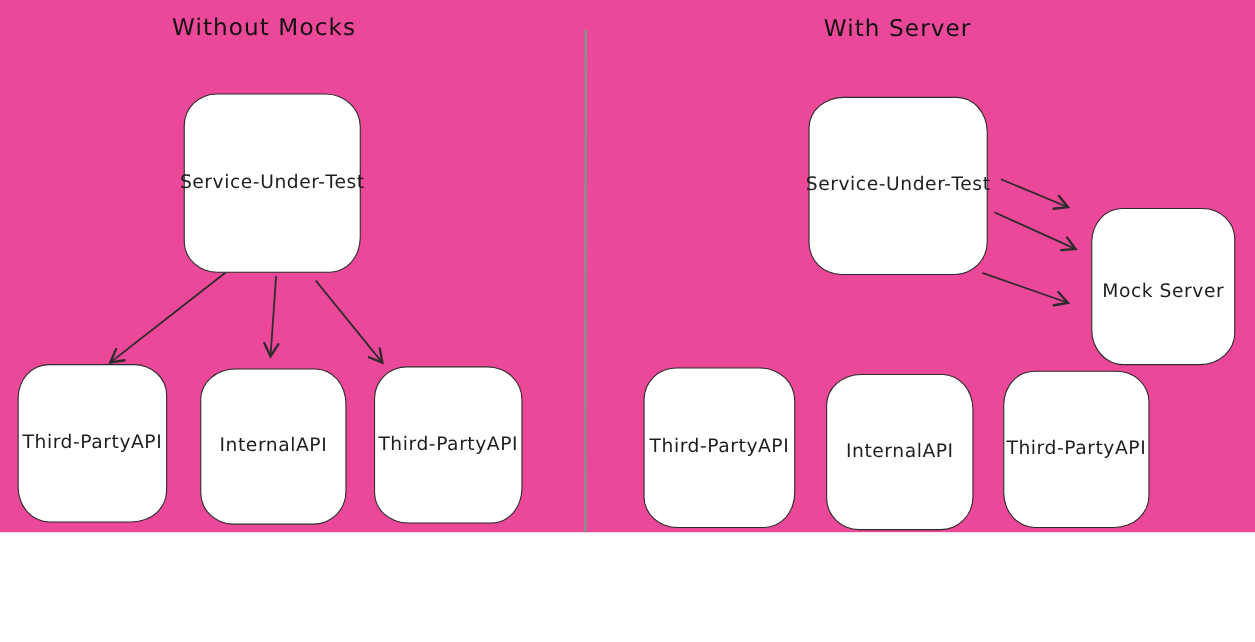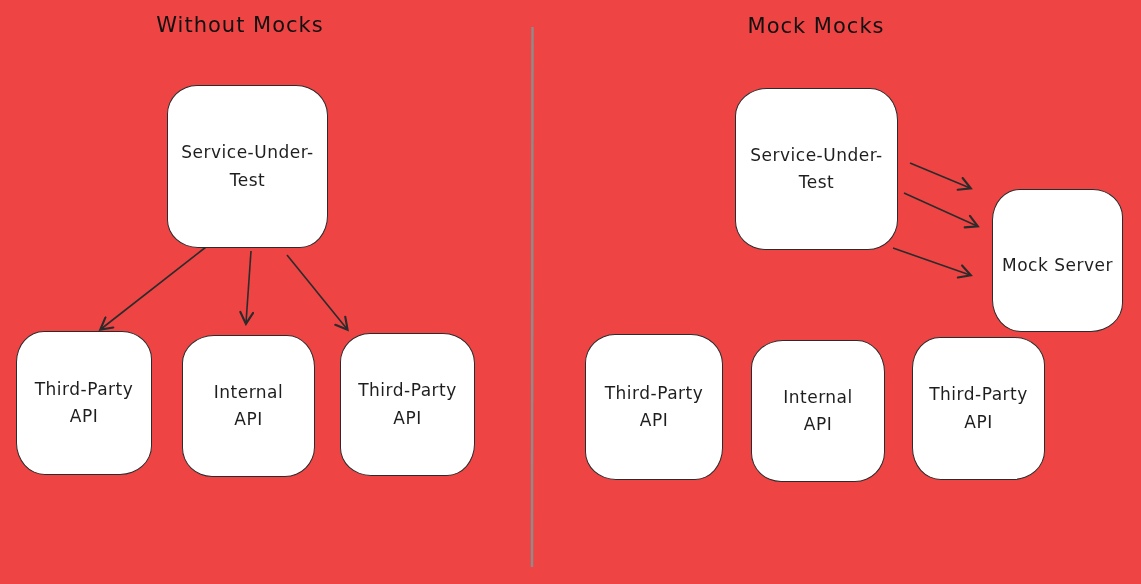--- a/index.html
+++ b/index.html
@@ -3,42 +3,42 @@
 <meta charset="utf-8">
 <style>
   html, body {
     margin: 0;
     padding: 0;
     background: #ffffff;
   }
   #canvas {
     position: relative;
     width: 1141px;
-    height: 584px;
-    background: #ef4444;
+    height: 484px;
+    background: #ec4899;
     font-family: "DejaVu Sans", sans-serif;
     color: #1e1e1e;
     overflow: hidden;
   }
   .panel-title {
     position: absolute;
     text-align: center;
     font-size: 21px;
     font-weight: 500;
     letter-spacing: 1px;
     color: #111111;
     white-space: nowrap;
   }
   .node {
     position: absolute;
     box-sizing: border-box;
     border: 1.7px solid #2b2b2b;
     background: #ffffff;
     display: flex;
-    flex-direction: column;
+    flex-direction: row;
     align-items: center;
     justify-content: center;
     text-align: center;
     font-size: 17px;
     line-height: 1.6;
     letter-spacing: 0.5px;
     color: #1e1e1e;
   }
   .node.r1 { border-radius: 30px 32px 28px 31px / 29px 30px 32px 28px; }
   .node.r2 { border-radius: 28px 30px 32px 29px / 31px 28px 29px 32px; }
@@ -94,21 +94,21 @@
   <div class="node r3" style="left:182px; top:335px; width:133px; height:142px;">
     <span class="label-line">Internal</span>
     <span class="label-line">API</span>
   </div>
 
   <div class="node r1" style="left:340px; top:333px; width:135px; height:143px;">
     <span class="label-line">Third-Party</span>
     <span class="label-line">API</span>
   </div>
 
-  <div class="panel-title" style="left:741px; top:14px; width:150px;">Mock Mocks</div>
+  <div class="panel-title" style="left:741px; top:14px; width:150px;">With Server</div>
 
   <div class="node r3" style="left:735px; top:88px; width:163px; height:162px;">
     <span class="label-line">Service-Under-</span>
     <span class="label-line">Test</span>
   </div>
 
   <div class="node r2" style="left:992px; top:165px; width:131px; height:143px; padding-top:10px;margin-top:24px;">
     <span class="label-line">Mock Server</span>
   </div>
 

